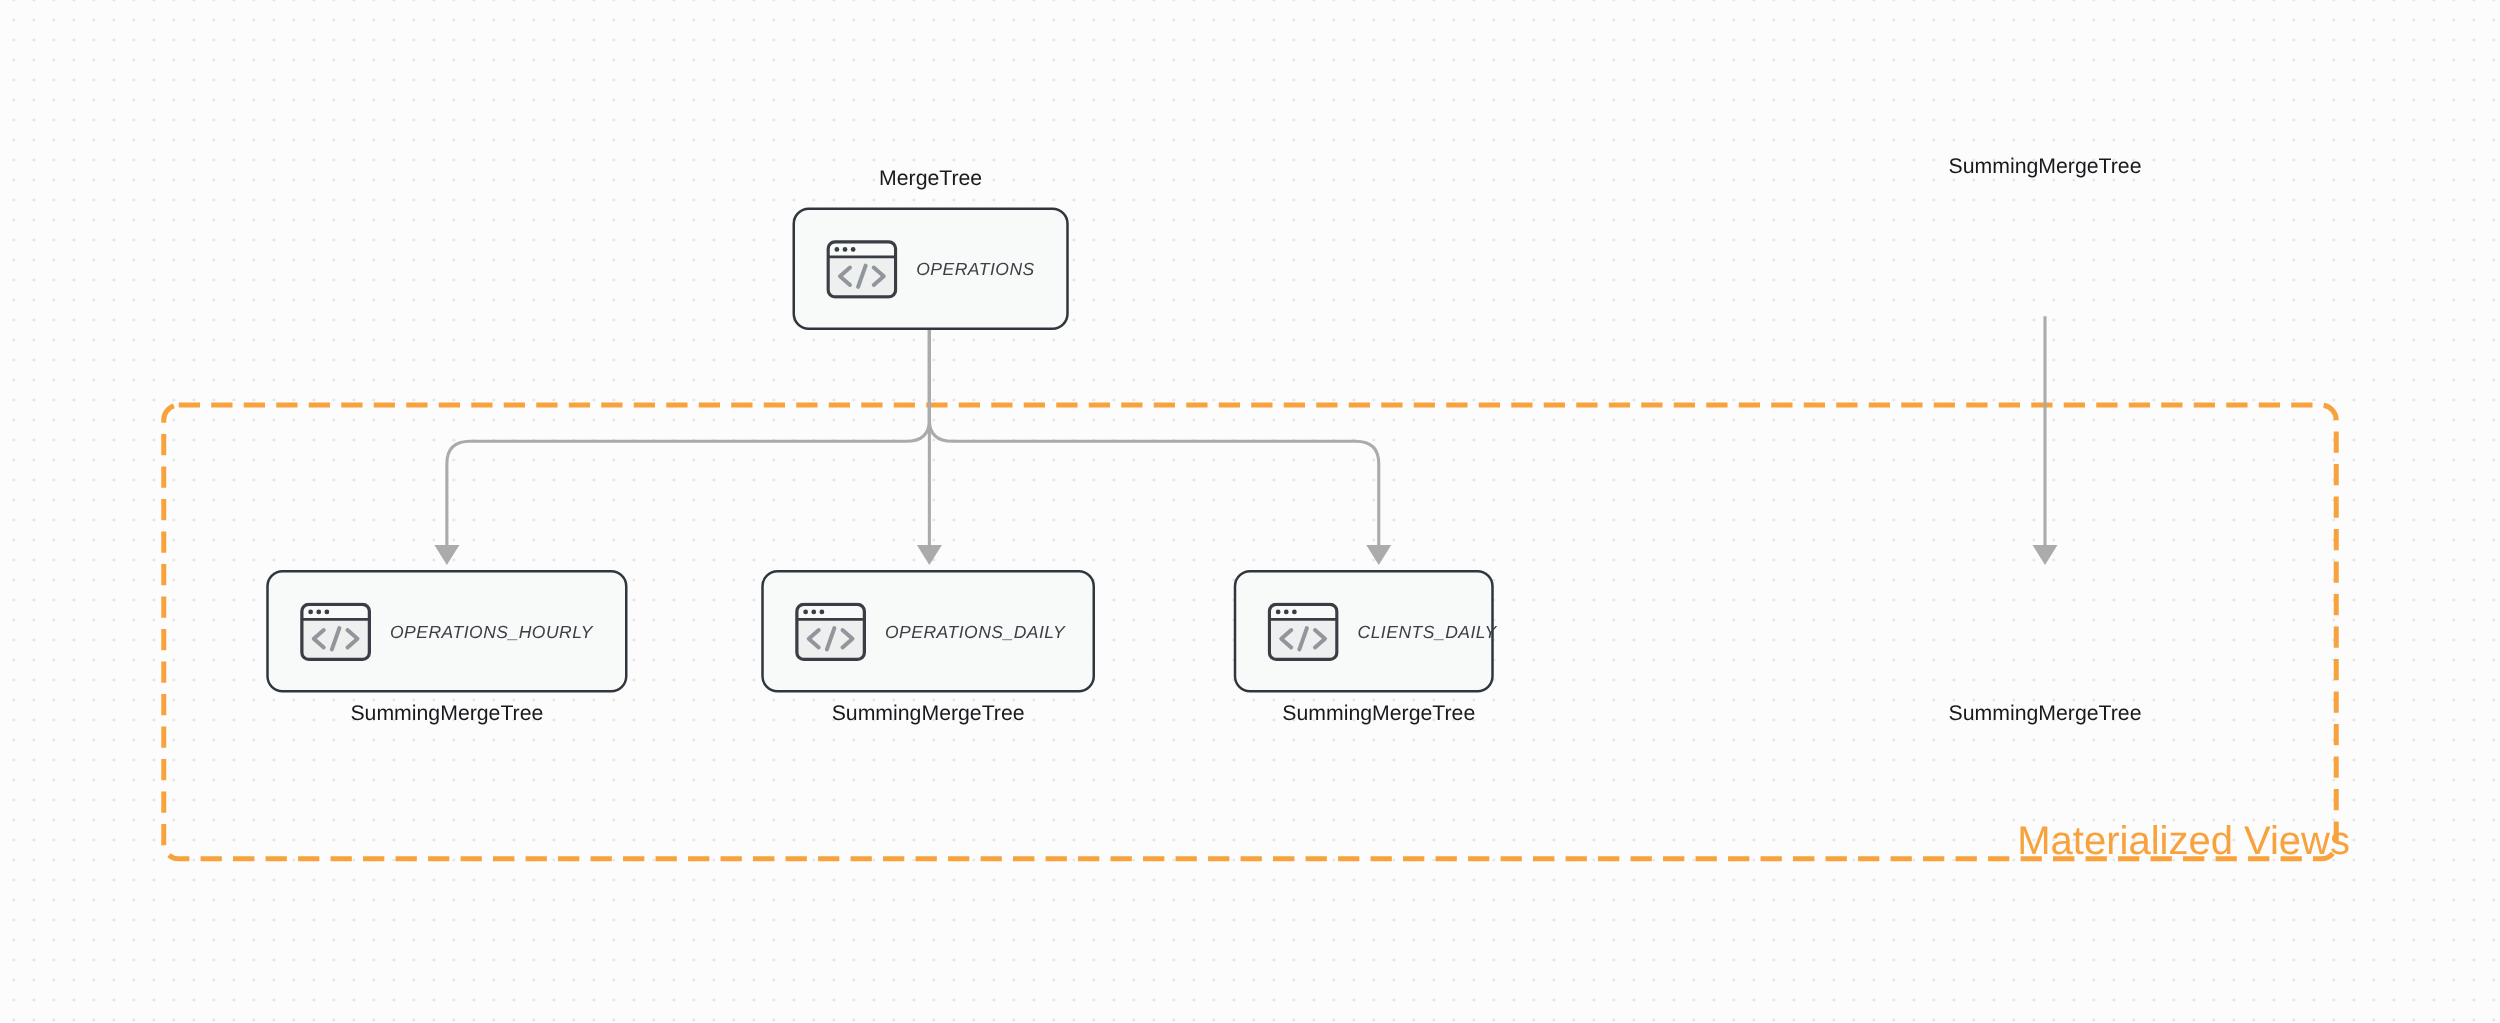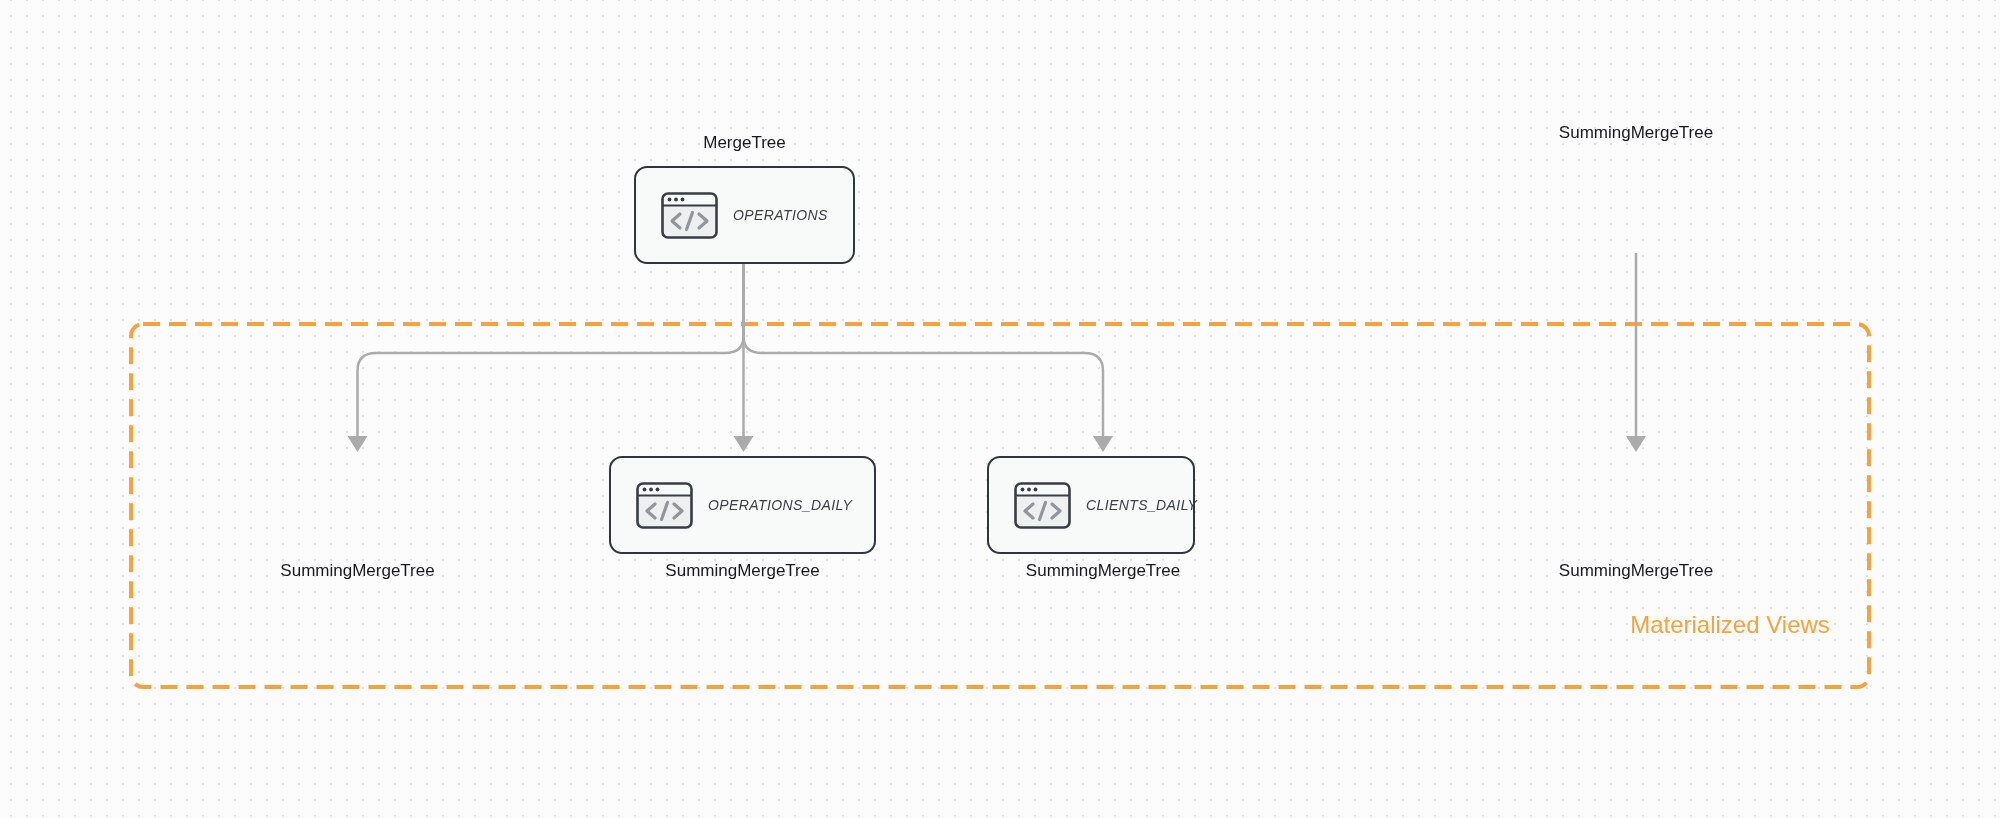--- a/index.html
+++ b/index.html
@@ -61,23 +61,23 @@
   #node-coordinates-daily    {left:1497px; top:456px; width:278px;}
   
   #engine-operations           {left:634px;  top:132px; width:221px;}
   #engine-operation-collection {left:1482px; top:122px; width:308px;}
   #engine-operations-hourly    {left:213px;  top:560px; width:289px;}
   #engine-operations-daily     {left:609px;  top:560px; width:267px;}
   #engine-clients-daily        {left:987px;  top:560px; width:232px;}
   #engine-coordinates-daily    {left:1497px; top:560px; width:278px;}
   .group-label{
     position:absolute;
-    left:1580px; top:612px; width:300px;
-    text-align:center;
-    font-size:24px;
+    left:1580px; top:659px; width:300px;
+    text-align:right;
+    font-size:32px;
     font-weight:500;
     color:#f7a23c;
     line-height:26px;
     z-index:2;
   }
 </style>
 </head>
 <body>
 
 <div class="canvas">
@@ -123,20 +123,34 @@
         <circle cx="15" cy="7.5" r="1.9" fill="#383e43"></circle>
         <circle cx="21.5" cy="7.5" r="1.9" fill="#383e43"></circle>
       <path d="M19 22 L11 29 L19 36" fill="none" stroke="#90969b" stroke-width="3.2" stroke-linecap="round" stroke-linejoin="round"></path>
       <path d="M38 22 L46 29 L38 36" fill="none" stroke="#90969b" stroke-width="3.2" stroke-linecap="round" stroke-linejoin="round"></path>
       <line x1="31.5" y1="20.5" x2="25.5" y2="37.5" stroke="#90969b" stroke-width="3.2" stroke-linecap="round"></line>
     </svg>
     <span class="table-label">OPERATIONS</span>
   </div>
 
 
+  <div class="node" id="node-operations-hourly">
+    <svg class="icon" viewBox="0 0 57 47">
+      <path d="M2.5 13.5 h52 v25.5 a6.5 6.5 0 0 1 -6.5 6.5 h-39 a6.5 6.5 0 0 1 -6.5 -6.5 z" fill="#eef0f0"></path>
+      <rect x="1.5" y="1.5" width="54" height="44" rx="5.5" fill="none" stroke="#383e43" stroke-width="2.6"></rect>
+      <line x1="2" y1="13.5" x2="55" y2="13.5" stroke="#383e43" stroke-width="2.2"></line>
+      <circle cx="8.5" cy="7.5" r="1.9" fill="#383e43"></circle>
+        <circle cx="15" cy="7.5" r="1.9" fill="#383e43"></circle>
+        <circle cx="21.5" cy="7.5" r="1.9" fill="#383e43"></circle>
+      <path d="M19 22 L11 29 L19 36" fill="none" stroke="#90969b" stroke-width="3.2" stroke-linecap="round" stroke-linejoin="round"></path>
+      <path d="M38 22 L46 29 L38 36" fill="none" stroke="#90969b" stroke-width="3.2" stroke-linecap="round" stroke-linejoin="round"></path>
+      <line x1="31.5" y1="20.5" x2="25.5" y2="37.5" stroke="#90969b" stroke-width="3.2" stroke-linecap="round"></line>
+    </svg>
+    <span class="table-label">OPERATIONS_HOURLY</span>
+  </div>
 
   <div class="node" id="node-operations-daily">
     <svg class="icon" viewBox="0 0 57 47">
       <path d="M2.5 13.5 h52 v25.5 a6.5 6.5 0 0 1 -6.5 6.5 h-39 a6.5 6.5 0 0 1 -6.5 -6.5 z" fill="#eef0f0"></path>
       <rect x="1.5" y="1.5" width="54" height="44" rx="5.5" fill="none" stroke="#383e43" stroke-width="2.6"></rect>
       <line x1="2" y1="13.5" x2="55" y2="13.5" stroke="#383e43" stroke-width="2.2"></line>
       <circle cx="8.5" cy="7.5" r="1.9" fill="#383e43"></circle>
         <circle cx="15" cy="7.5" r="1.9" fill="#383e43"></circle>
         <circle cx="21.5" cy="7.5" r="1.9" fill="#383e43"></circle>
       <path d="M19 22 L11 29 L19 36" fill="none" stroke="#90969b" stroke-width="3.2" stroke-linecap="round" stroke-linejoin="round"></path>

